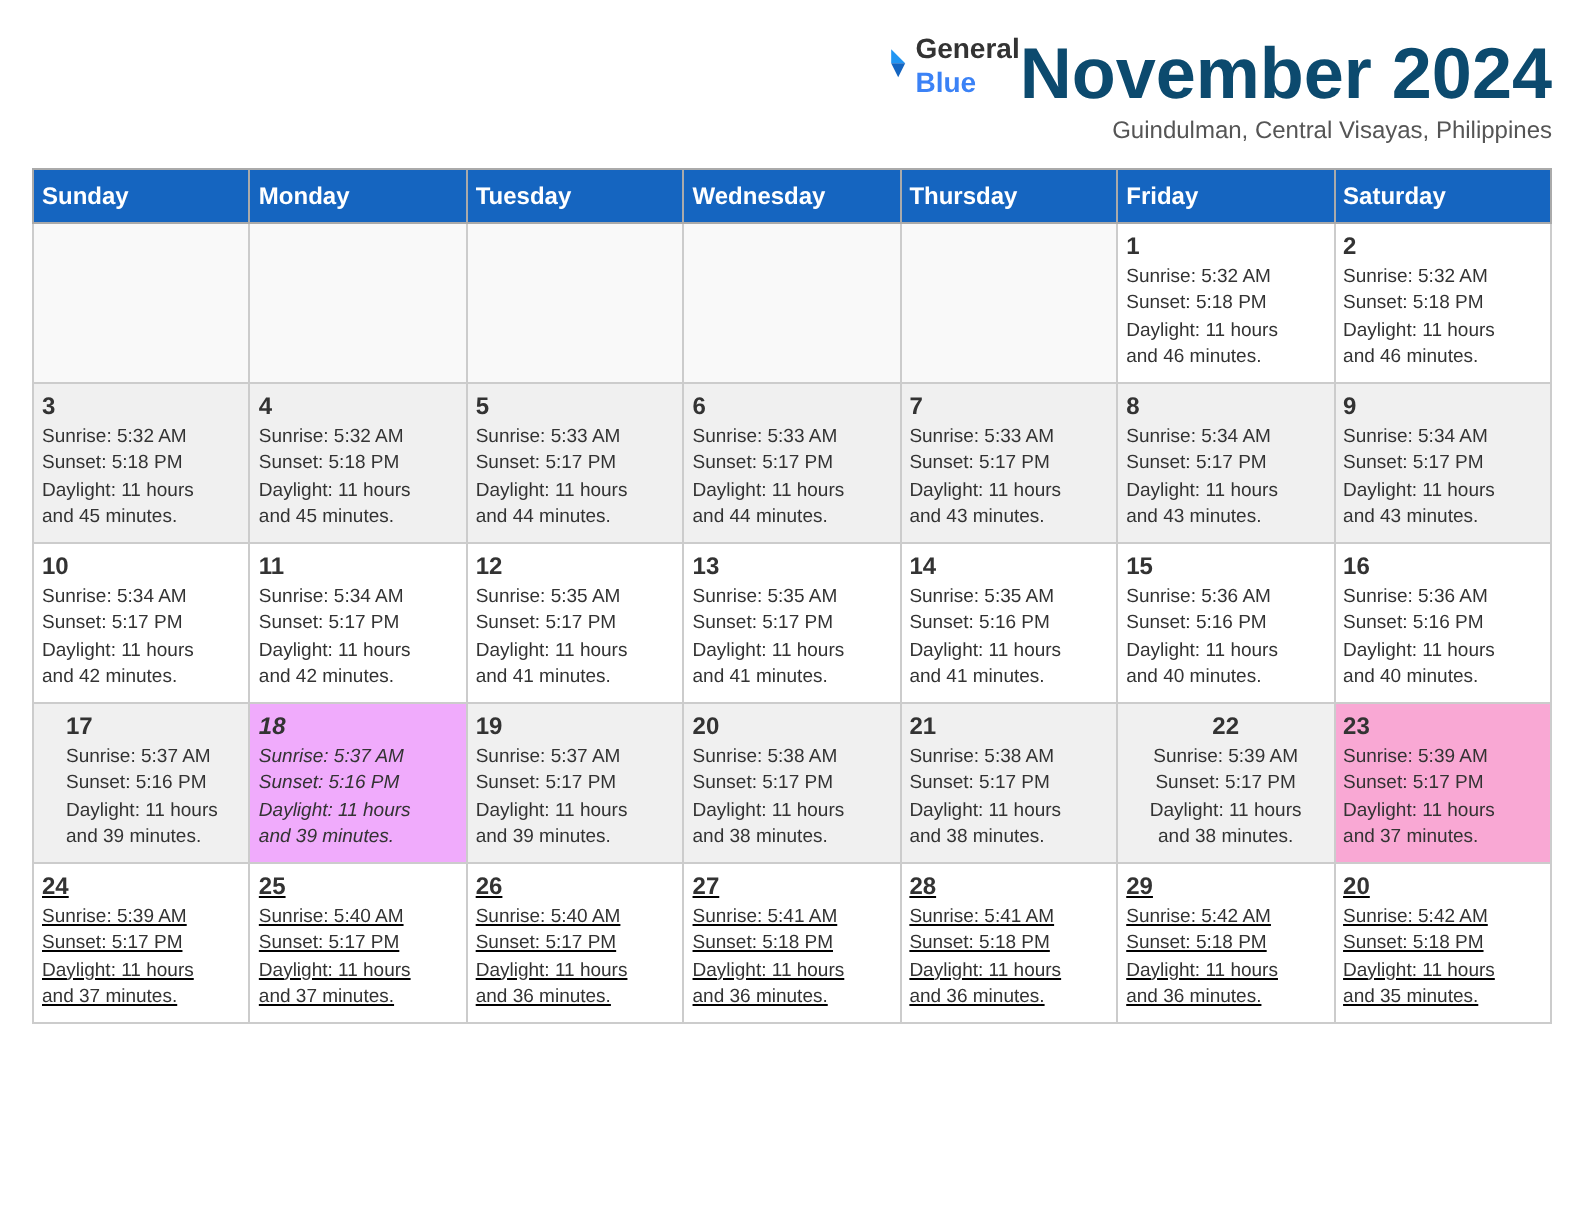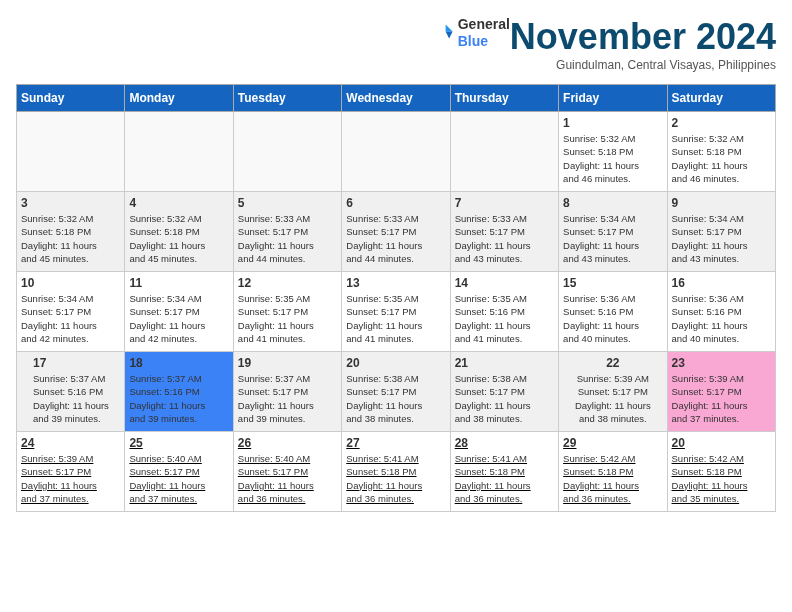--- a/index.html
+++ b/index.html
@@ -242,21 +242,21 @@
         </td>
       </tr>
       <tr style="background: rgb(240, 240, 240);">
         <td style="background: rgb(240, 240, 240); padding-left: 16px;">
           <span class="day-num">17</span>
           <div class="day-info" style="white-space: pre-line;">Sunrise: 5:37 AM
 Sunset: 5:16 PM
 Daylight: 11 hours
 and 39 minutes.</div>
         </td>
-        <td style="background: #3b82f6;">
+        <td style="background: #f0abfc; font-style: italic;">
           <span class="day-num">18</span>
           <div class="day-info" style="white-space: pre-line;">Sunrise: 5:37 AM
 Sunset: 5:16 PM
 Daylight: 11 hours
 and 39 minutes.</div>
         </td>
         <td style="background: rgb(240, 240, 240);">
           <span class="day-num">19</span>
           <div class="day-info" style="white-space: pre-line;">Sunrise: 5:37 AM
 Sunset: 5:17 PM

